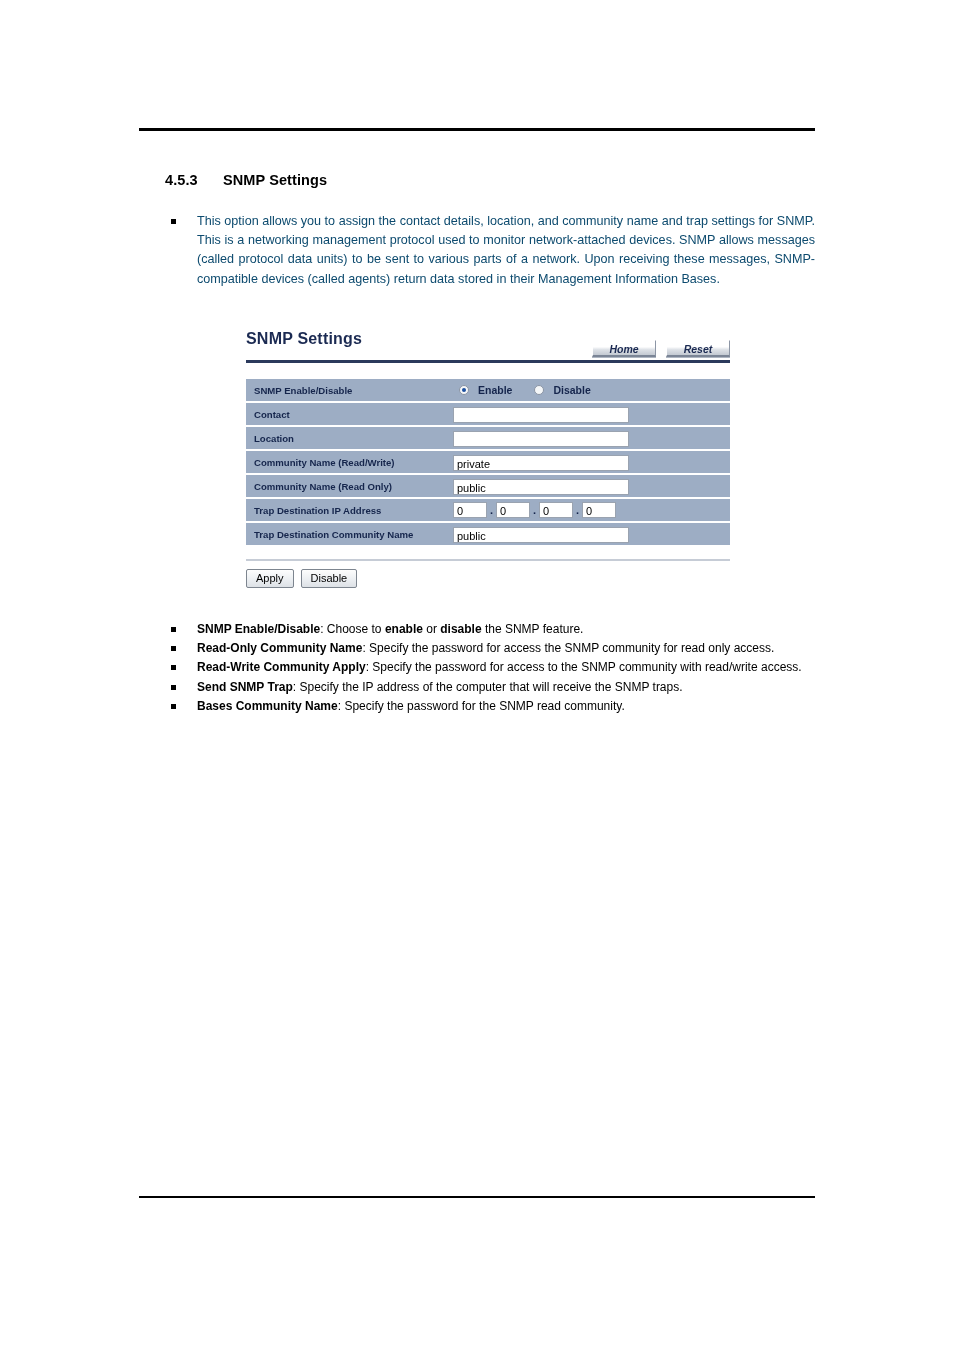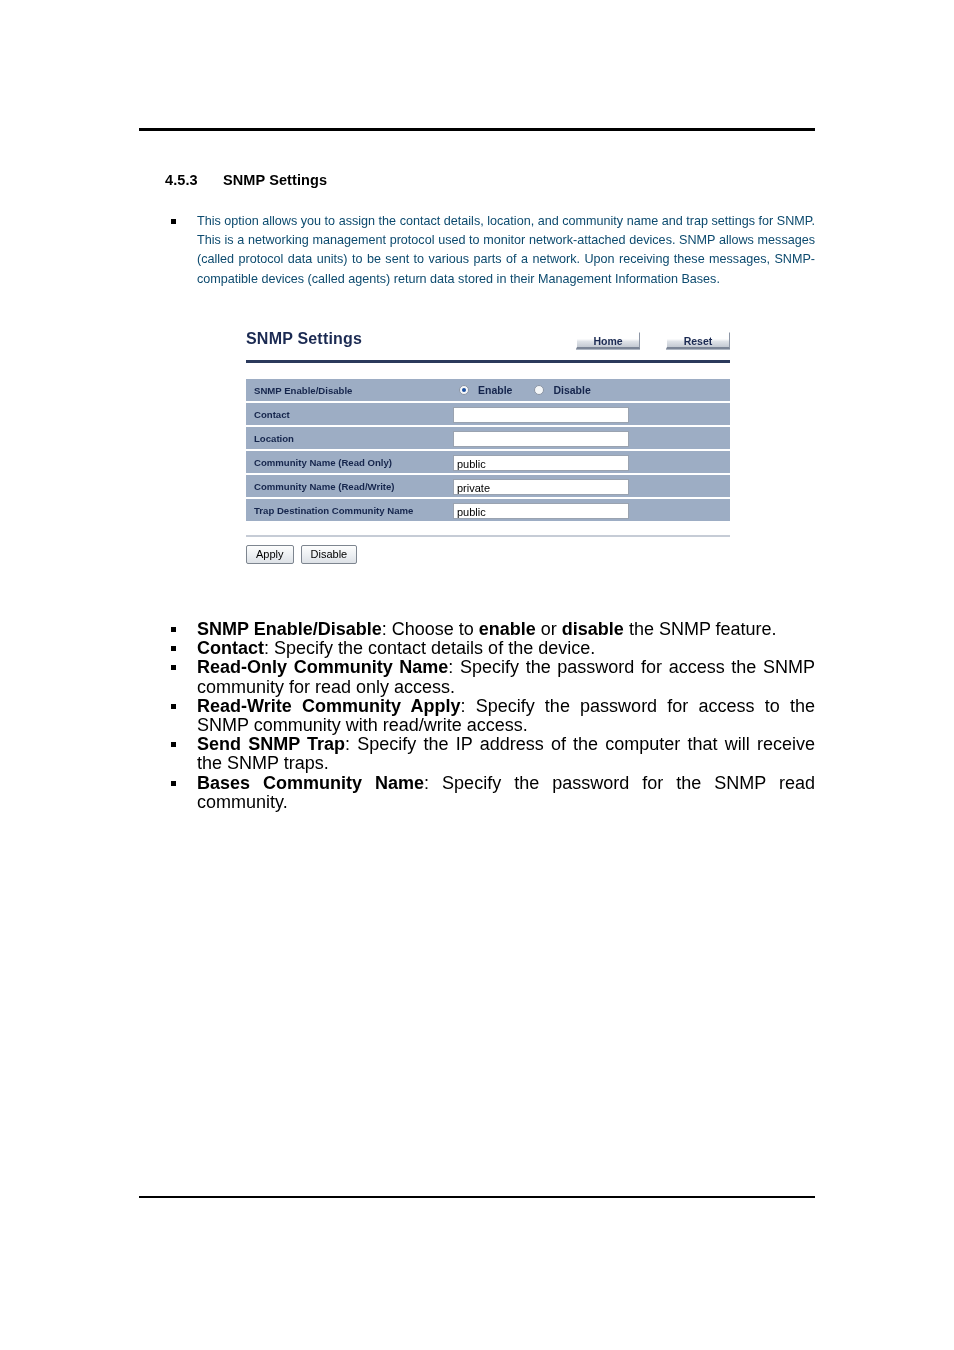--- a/index.html
+++ b/index.html
@@ -98,23 +98,24 @@
     left: 0;
     top: 0;
     font-size: 16px;
     font-weight: bold;
     color: #1b2a52;
     letter-spacing: 0.2px;
   }
   .ui-btns {
     position: absolute;
     right: 0;
-    top: 2px;
+    top: 10px;
     display: flex;
-    gap: 26px;
+    gap: 10px;
+    font-style: italic;
   }
   .ui-btn {
     width: 64px;
     height: 17px;
     line-height: 16px;
     text-align: center;
     font-size: 10.5px;
     font-weight: bold;
     color: #1b2a52;
     background: linear-gradient(to bottom, #ffffff 0%, #ffffff 42%, #dfe3e8 60%, #c3c9d2 100%);
@@ -235,21 +236,21 @@
   
   .desc-block {
     position: absolute;
     left: 170px;
     top: 620px;
     width: 645px;
   }
   .desc-item {
     position: relative;
     padding-left: 27px;
-    font-size: 18px;
+    font-size: 12px;
     line-height: 19.2px;
     text-align: justify;
     color: #000000;
     margin-bottom: 0;
   }
   .desc-item::before {
     content: "";
     position: absolute;
     left: 1px;
     top: 7px;
@@ -304,50 +305,63 @@
             <span class="txtbox wide"></span>
           </td>
         </tr>
         <tr>
           <td class="lbl">Location</td>
           <td class="val">
             <span class="txtbox wide"></span>
           </td>
         </tr>
         <tr>
+          <td class="lbl">Community Name (Read/Write)</td>
+          <td class="val">
+            <span class="txtbox wide">private</span>
+          </td>
+        </tr>
+        <tr>
           <td class="lbl">Community Name (Read Only)</td>
           <td class="val">
             <span class="txtbox wide">public</span>
           </td>
         </tr>
         <tr>
-          <td class="lbl">Community Name (Read/Write)</td>
-          <td class="val">
-            <span class="txtbox wide">private</span>
+          <td class="lbl">Trap Destination IP Address</td>
+          <td class="val">
+            <div class="ip-row">
+              <span class="txtbox octet">0</span>
+              <span class="ip-dot">.</span>
+              <span class="txtbox octet">0</span>
+              <span class="ip-dot">.</span>
+              <span class="txtbox octet">0</span>
+              <span class="ip-dot">.</span>
+              <span class="txtbox octet">0</span>
+            </div>
           </td>
         </tr>
         <tr>
           <td class="lbl">Trap Destination Community Name</td>
           <td class="val">
             <span class="txtbox wide">public</span>
           </td>
         </tr>
       </tbody>
     </table>
 
     <div class="ui-footrule"></div>
     <div class="ui-actions">
       <div class="act-btn">Apply</div>
       <div class="act-btn">Disable</div>
     </div>
   </div>
 
   <div class="desc-block">
       <div class="desc-item"><b>SNMP Enable/Disable</b><span>: Choose to </span><b>enable</b><span> or </span><b>disable</b><span> the SNMP feature.</span></div>
-      <div class="desc-item"><b>Contact</b><span>: Specify the contact details of the device.</span></div>
       <div class="desc-item"><b>Read-Only Community Name</b><span>: Specify the password for access the SNMP community for read only access.</span></div>
       <div class="desc-item"><b>Read-Write Community Apply</b><span>: Specify the password for access to the SNMP community with read/write access.</span></div>
       <div class="desc-item"><b>Send SNMP Trap</b><span>: Specify the IP address of the computer that will receive the SNMP traps.</span></div>
       <div class="desc-item"><b>Bases Community Name</b><span>: Specify the password for the SNMP read community.</span></div>
     </div>
 
   <div class="rule-bottom"></div>
 
 </div>
 

